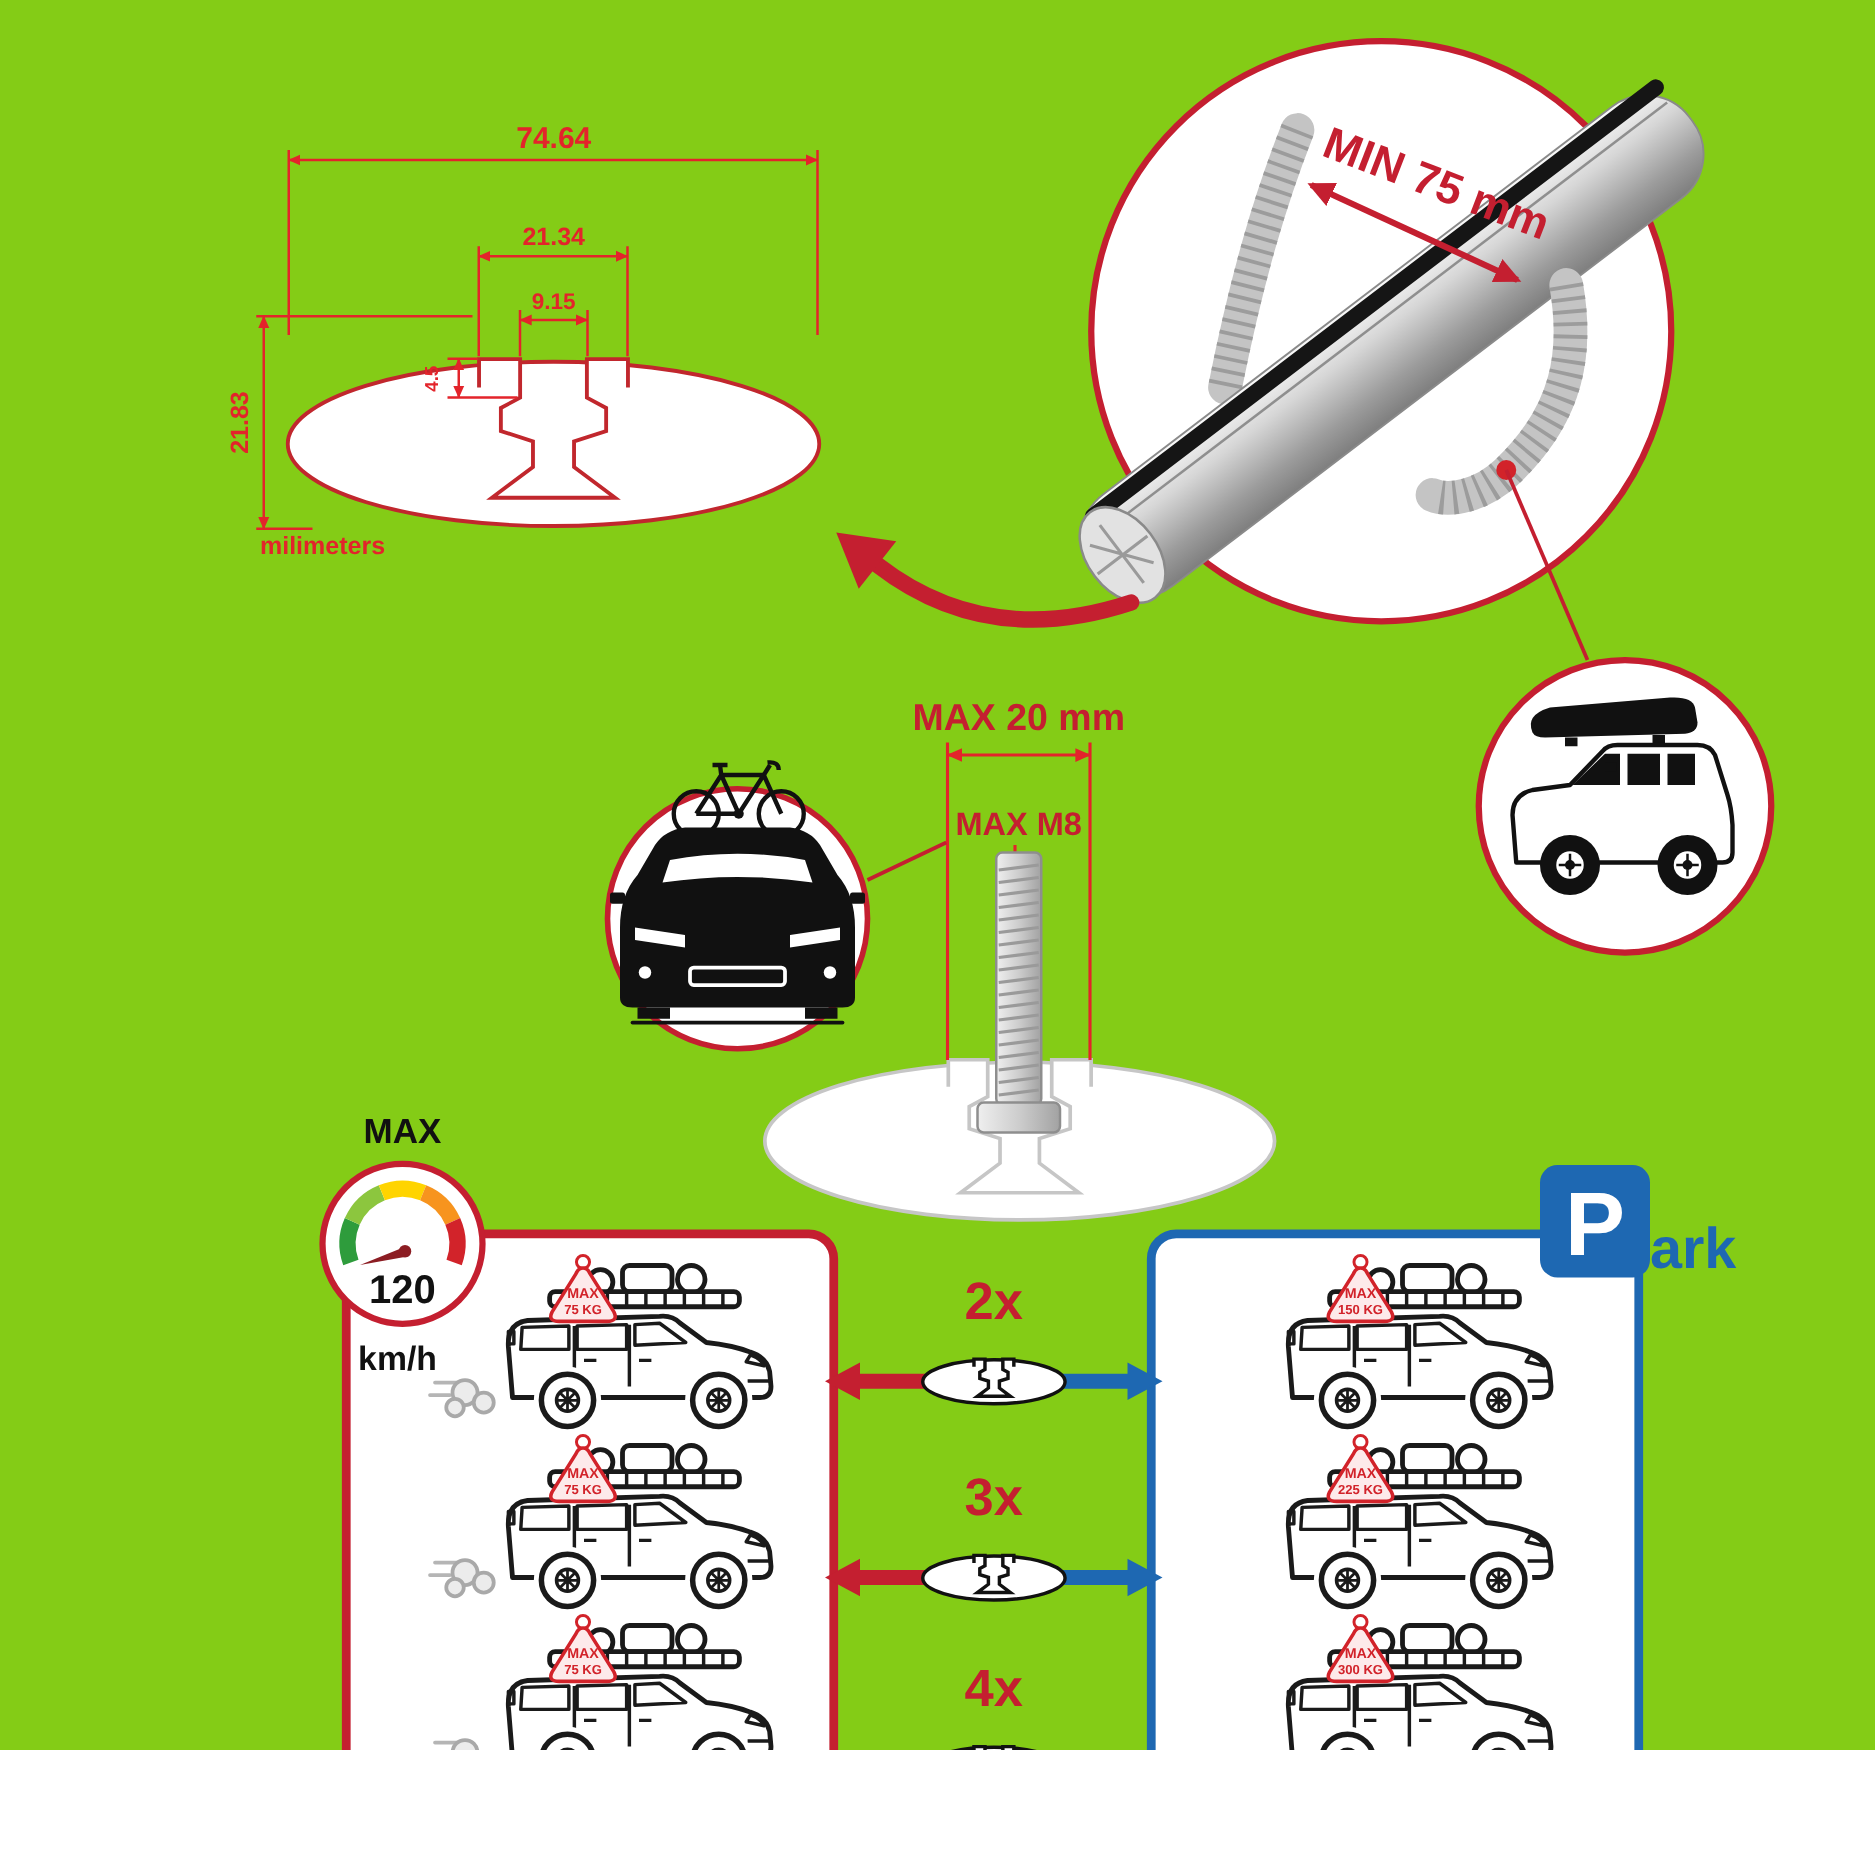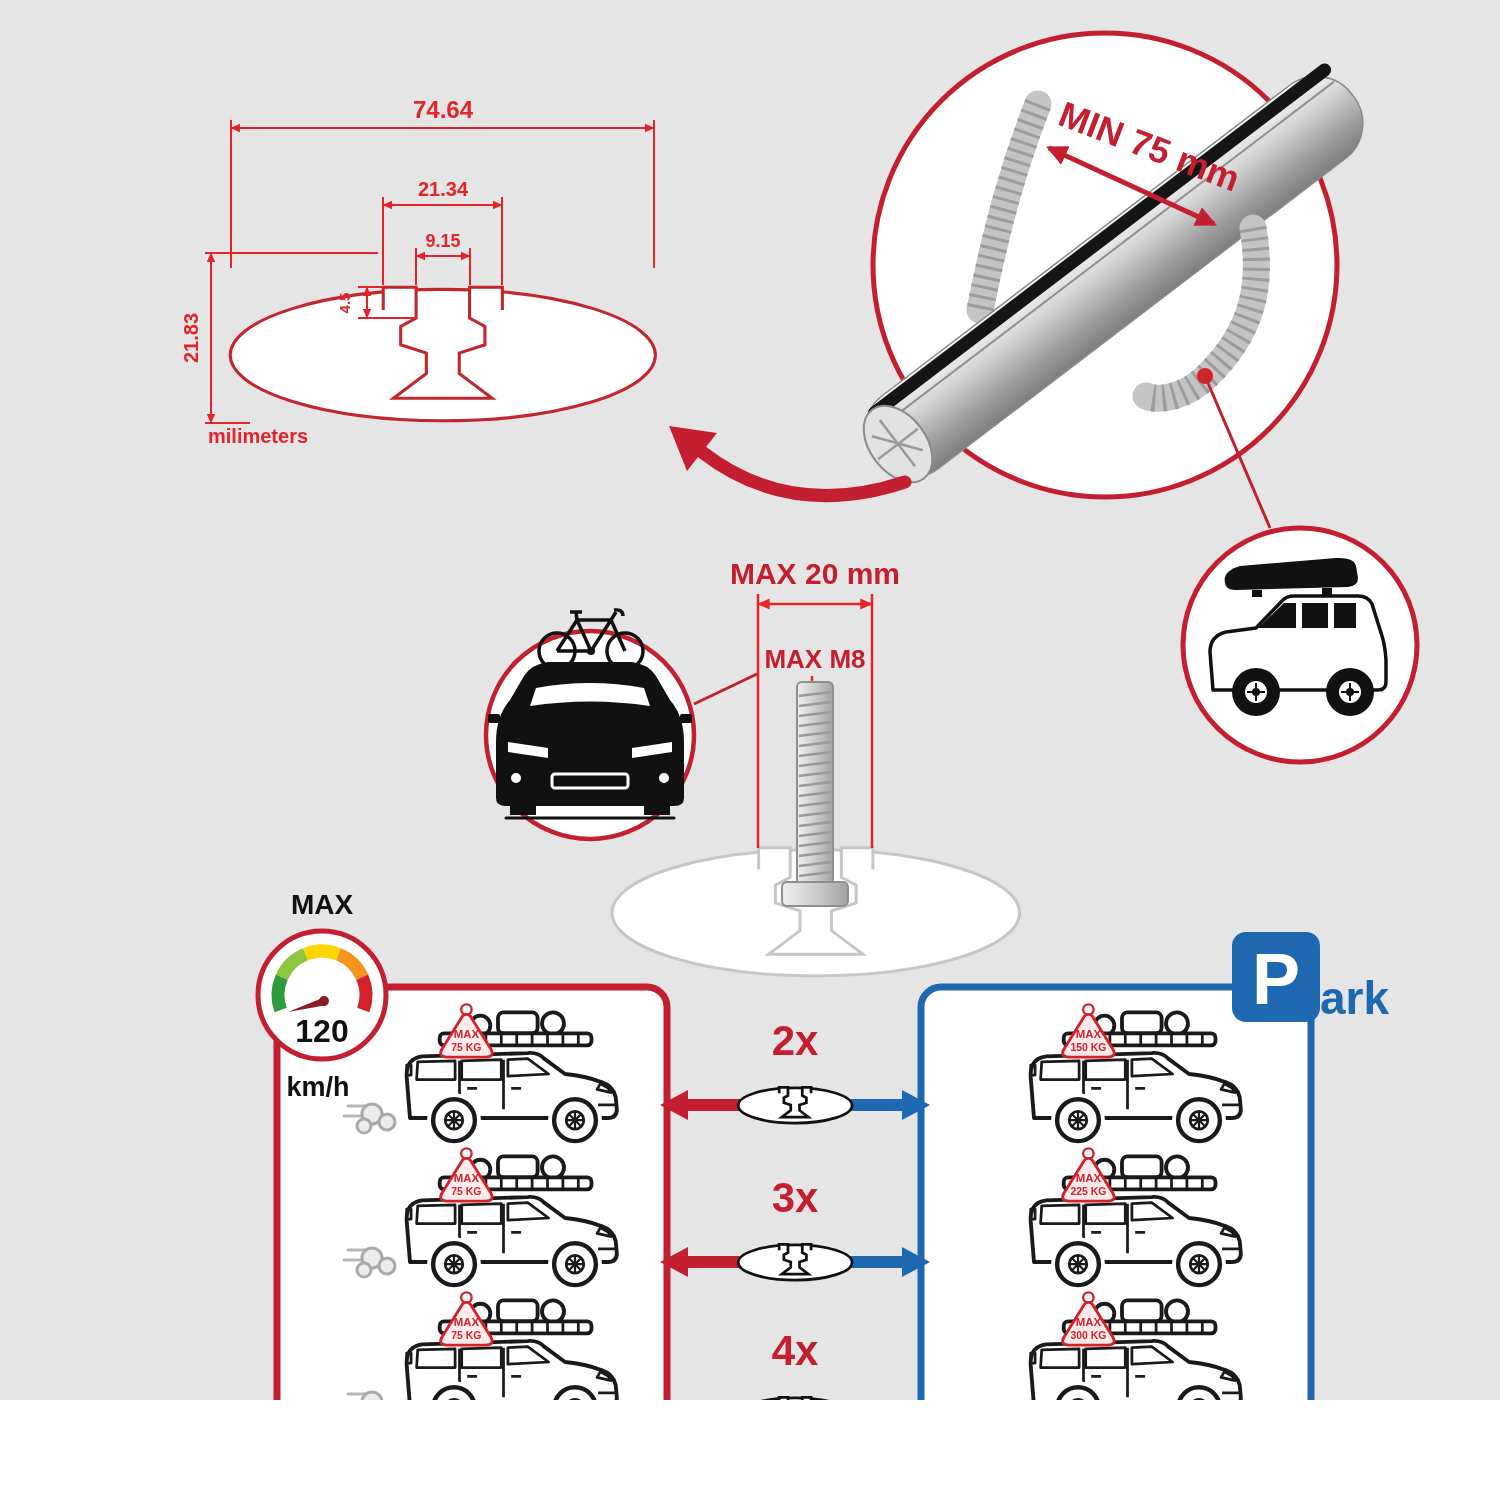--- a/index.html
+++ b/index.html
@@ -1,16 +1,16 @@
 <!DOCTYPE html>
 <html><head>
 <meta charset="utf-8">
 <style>
   html,body{margin:0;padding:0;background:#fff;}
-  #page{position:relative;width:1500px;height:1400px;background:#e5e5e5;overflow:hidden;}
+  #page{position:relative;width:1500px;height:1400px;background:#84cc16;overflow:hidden;}
   svg{display:block;}
   svg text{font-family:"Liberation Sans","DejaVu Sans",sans-serif;}
   .dim{stroke:#e3242b;stroke-width:2;fill:none;}
   .dim25{stroke:#e3242b;stroke-width:2.5;fill:none;}
   .dimtxt{fill:#e3242b;font-weight:bold;}
   .redtxt{fill:#c41f30;font-weight:bold;}
   .blutxt{fill:#1e68b2;font-weight:bold;}
   .blktxt{fill:#111;font-weight:bold;}
   .bdg{fill:#d2232a;font-weight:bold;}
   .ln{fill:#fff;stroke:#1a1a1a;stroke-width:3.5;stroke-linejoin:round;}

